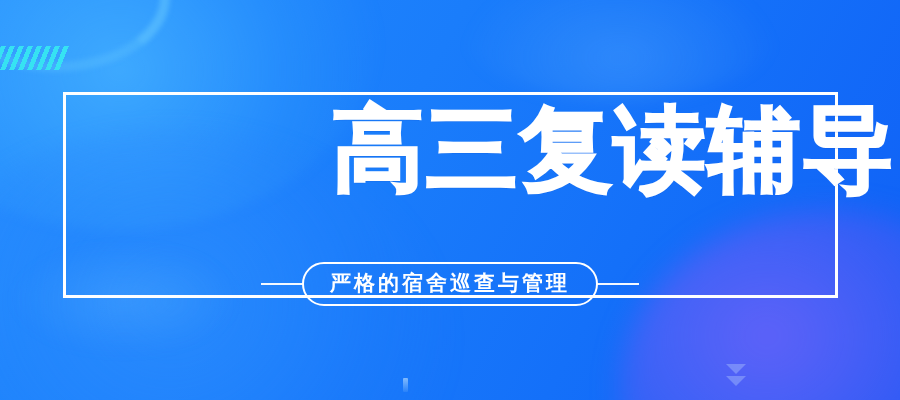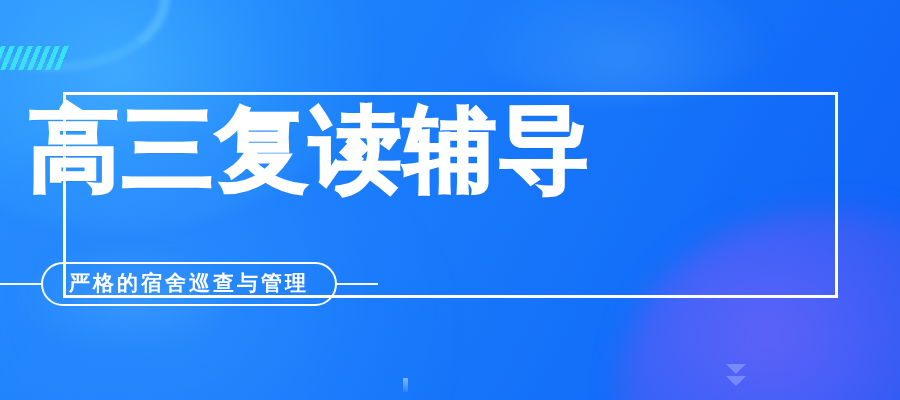--- a/index.html
+++ b/index.html
@@ -129,21 +129,21 @@
     border: 3px solid #ffffff;
     box-sizing: border-box;
   }
 
   
   .title-wrap {
     position: absolute;
     left: 0;
     right: 4px;
     top: 104px;
-    text-align: left;
+    text-align: right;
     pointer-events: none;
     margin-left: 28px;
   }
   .title {
     display: inline-block;
     font-family: "DejaVu Sans", "Liberation Sans", sans-serif;
     font-size: 92px;
     line-height: 1.0;
     font-weight: 700;
     color: #ffffff;
@@ -154,20 +154,21 @@
   }
 
   
   .sub-row {
     position: absolute;
     left: 0;
     right: 0;
     top: 262px;
     display: flex;
     align-items: center;
+    justify-content: center;
   }
   .sub-line {
     width: 42px;
     height: 2px;
     background: #ffffff;
     opacity: 0.95;
   }
   .sub-pill {
     border: 2px solid #ffffff;
     border-radius: 22px;

